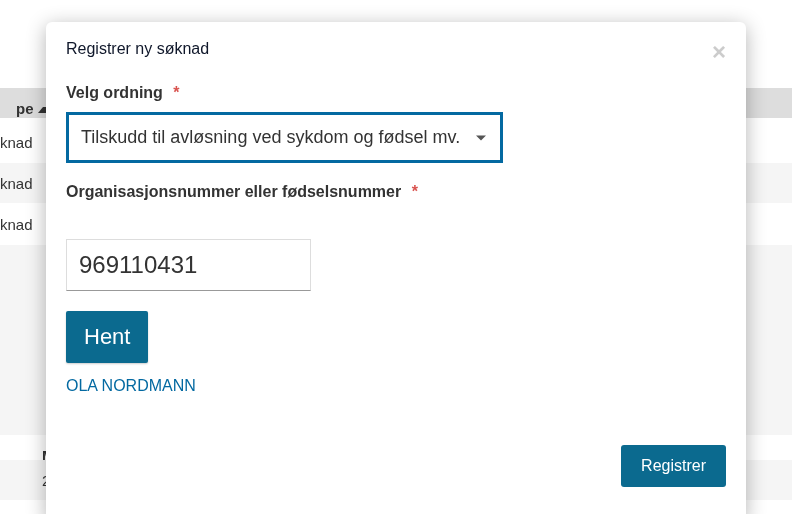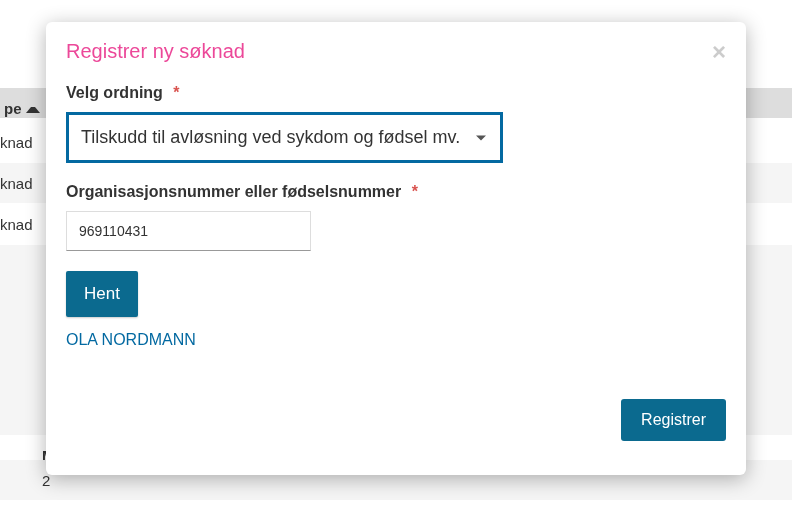--- a/index.html
+++ b/index.html
@@ -34,21 +34,21 @@
       left: 0;
       right: 0;
       height: 30px;
       color: #333;
       font-weight: bold;
       font-size: 15px;
       padding-left: 0;
     }
     
     .bg-header span {
-      padding-left: 4px;
+      padding-left: 16px;
     }
     
     .bg-row {
       background: #fff;
       padding: 10px 0;
       position: absolute;
       left: 0;
       right: 0;
       height: 40px;
       color: #333;
@@ -82,22 +82,22 @@
     }
     
     .modal-header {
       padding: 18px 20px 20px 20px;
       display: flex;
       justify-content: space-between;
       align-items: flex-start;
     }
     
     .modal-title {
-      font-size: 20px;
-      color: #ec4899;
+      font-size: 16px;
+      color: #0f172a;
       font-weight: 400;
     }
     
     .close-btn {
       background: none;
       border: none;
       font-size: 24px;
       color: #ccc;
       cursor: pointer;
       line-height: 1;
@@ -153,46 +153,47 @@
       height: 0;
       border-left: 5px solid transparent;
       border-right: 5px solid transparent;
       border-top: 5px solid #555;
     }
     
     .text-input {
       border: 1px solid #ddd;
       border-bottom: 1px solid #999;
       padding: 11px 12px;
-      font-size: 14px;
+      font-size: 24px;
       color: #333;
       width: 245px;
       background: #fff;
       font-family: inherit;
+      margin-top: 28px;
     }
     
     .btn {
       border: none;
       padding: 12px 20px;
       font-size: 16px;
       cursor: pointer;
       border-radius: 3px;
       font-family: inherit;
     }
     
     .btn-primary {
       background: #0b6a8f;
       color: #fff;
     }
     
     .btn-hent {
       background: #0b6a8f;
       color: #fff;
       padding: 13px 18px;
-      font-size: 17px;
+      font-size: 22px;
       border-radius: 2px;
       box-shadow: 0 1px 2px rgba(0,0,0,0.2);
     }
     
     .btn-secondary {
       background: #fff;
       color: #333;
       border: 1px solid #ccc;
     }
     

